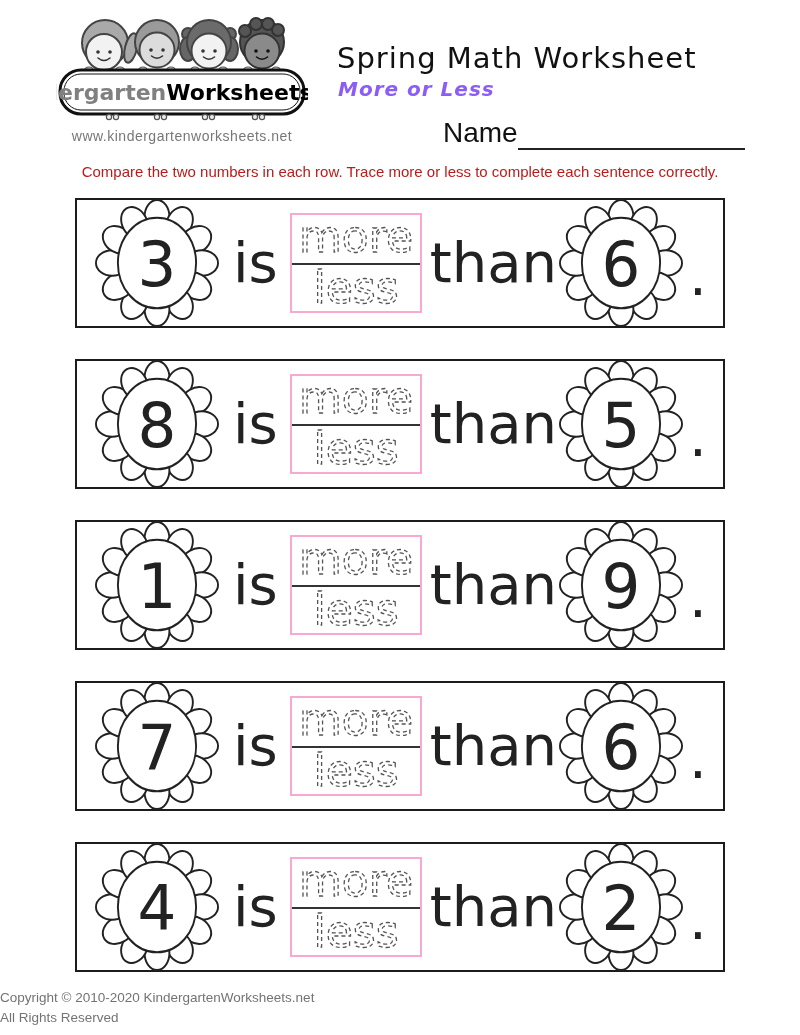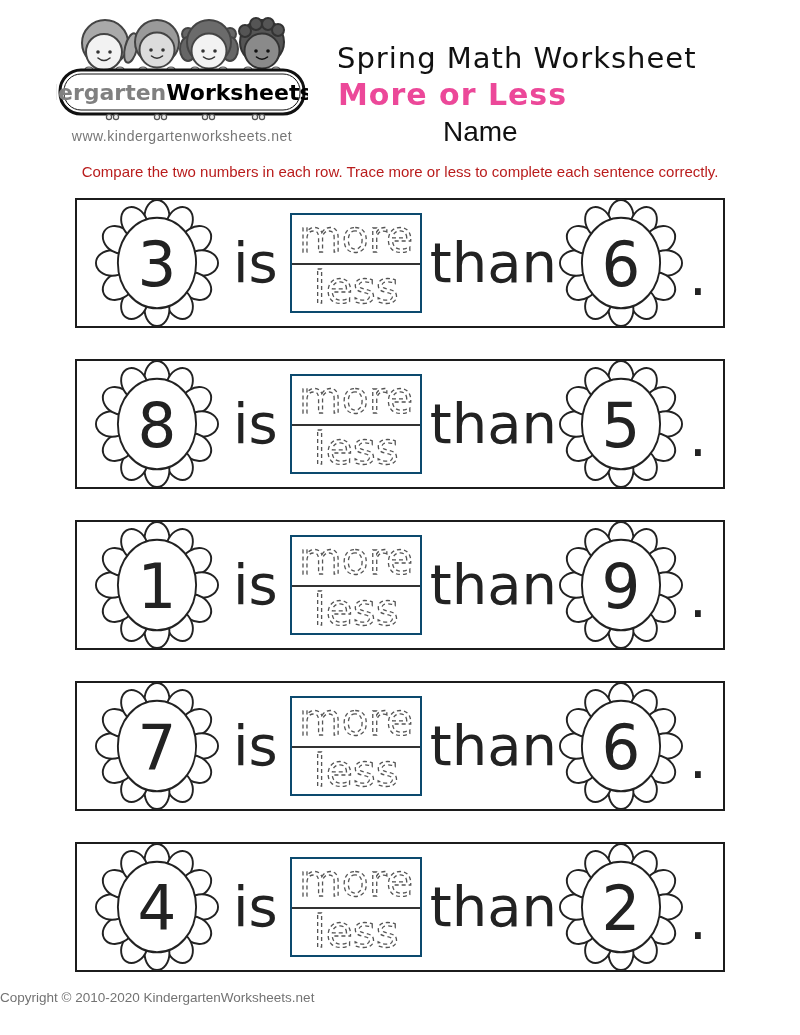--- a/index.html
+++ b/index.html
@@ -13,26 +13,26 @@
   .logo-url {
     margin-top:2px; text-align:center; color:#777;
     font-family:"Liberation Sans", sans-serif; font-size:14px; letter-spacing:.5px;
   }
   .logo-sign-text { font-family:"DejaVu Sans", sans-serif; font-size:22px; font-weight:bold; }
   .title {
     position:absolute; left:337px; top:28px; font-size:29px; color:#111;
     font-family:"DejaVu Sans", sans-serif; letter-spacing:1px; white-space:nowrap;margin-top:13px;
   }
   .subtitle {
-    position:absolute; left:338px; top:77px; font-size:30px; font-weight:bold;
-    color:#ec4899; letter-spacing:1px;
+    position:absolute; left:338px; top:77px; font-size:20px; font-weight:bold;
+    color:#8b5cf6; letter-spacing:1px;font-style:italic;
   }
   .name-row {
-    position:absolute; left:443px; top:116px; width:302px; display:flex; align-items:flex-start;
-    font-family:"Liberation Sans", sans-serif; font-size:28px; color:#111;flex-direction:column;
+    position:absolute; left:443px; top:116px; width:302px; display:flex; align-items:center;
+    font-family:"Liberation Sans", sans-serif; font-size:28px; color:#111;
   }
   .name-line { flex:1; border-bottom:2px solid #222; height:34px; }
   .instruction {
     position:absolute; top:163px; left:0; width:100%; text-align:center;
     font-family:"Liberation Sans", sans-serif; font-size:15px; color:#b91c1c;
   }
   
   .rows { position:absolute; left:75px; top:198px; width:650px; display:flex; flex-direction:column; gap:31px; }
   .wrow {
     height:130px; border:2px solid #1c1c1c; background:#fff;
@@ -41,21 +41,21 @@
   .flower { flex:0 0 auto; }
   .flower-center { fill:#fff; stroke:#222; stroke-width:2; }
   .petal { fill:#fff; stroke:#222; stroke-width:2; }
   .flower-num {
     fill:#222; font-family:"DejaVu Sans", sans-serif; font-size:64px;
     text-anchor:middle;
   }
   .word { font-size:56px; color:#222; line-height:1; white-space:nowrap; }
   .word-is { margin-left:14px; margin-right:12px; }
   .word-than { margin-left:8px; margin-right:2px; }
-  .trace-box { width:132px; border:2px solid #0c4a6e; background:#fff; flex:0 0 auto; }
+  .trace-box { width:132px; border:2px solid #f9a8d4; background:#fff; flex:0 0 auto; }
   .trace-half { height:48px; display:flex; align-items:center; justify-content:center; }
   .trace-half + .trace-half { border-top:2px solid #333; }
   .trace-text {
     fill:none; stroke:#555; stroke-width:1.3; stroke-dasharray:4,3;
     font-family:"DejaVu Sans", sans-serif; font-size:44px; text-anchor:middle;
   }
   .period { font-size:56px; color:#222; position:relative; top:12px; margin-left:6px; }
   
   .footer {
     position:absolute; top:988px; left:0; width:100%; text-align:left;
@@ -417,14 +417,15 @@
           </g>
       <ellipse class="flower-center" cx="65" cy="65" rx="41" ry="46"></ellipse>
       <text class="flower-num right-num" x="65" y="88">2</text>
     </svg>
     <span class="period">.</span>
   </div>
 </div>
 
   <div class="footer">
     <div>Copyright © 2010-2020 KindergartenWorksheets.net</div>
+    <div>All Rights Reserved</div>
   </div>
 </div>
 
 </body></html>

